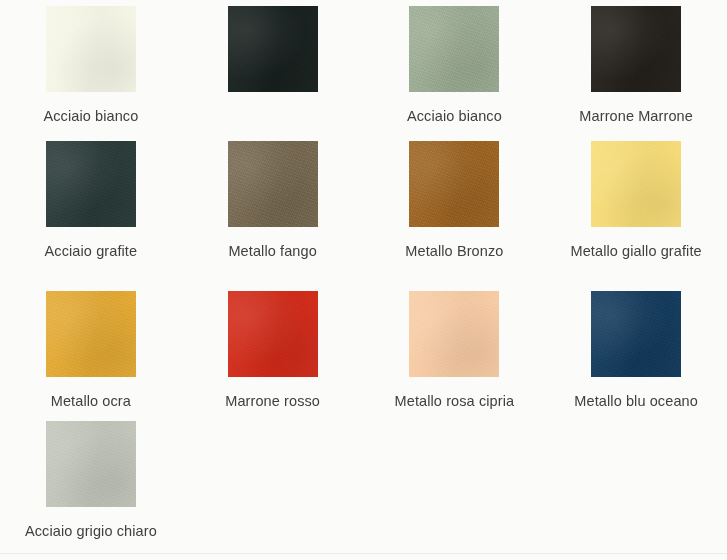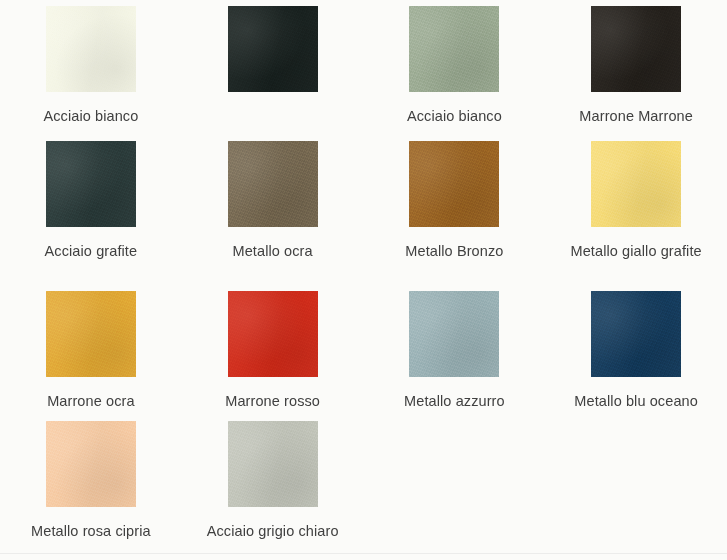--- a/index.html
+++ b/index.html
@@ -120,49 +120,45 @@
     <div class="swatch-cell">
       <div class="swatch-chip" style="background-color: rgb(35, 31, 26);"></div>
       <div class="swatch-label">Marrone Marrone</div>
     </div>
     <div class="swatch-cell">
       <div class="swatch-chip" style="background-color: rgb(41, 58, 57);"></div>
       <div class="swatch-label">Acciaio grafite</div>
     </div>
     <div class="swatch-cell">
       <div class="swatch-chip" style="background-color: rgb(118, 104, 80);"></div>
-      <div class="swatch-label">Metallo ocra</div>
+      <div class="swatch-label">Metallo fango</div>
     </div>
     <div class="swatch-cell">
       <div class="swatch-chip" style="background-color: rgb(156, 100, 33);"></div>
       <div class="swatch-label">Metallo Bronzo</div>
     </div>
     <div class="swatch-cell">
       <div class="swatch-chip" style="background-color: rgb(248, 221, 119);"></div>
       <div class="swatch-label">Metallo giallo grafite</div>
     </div>
     <div class="swatch-cell">
       <div class="swatch-chip" style="background-color: rgb(228, 170, 51);"></div>
-      <div class="swatch-label">Marrone ocra</div>
+      <div class="swatch-label">Metallo ocra</div>
     </div>
     <div class="swatch-cell">
       <div class="swatch-chip" style="background-color: rgb(210, 42, 24);"></div>
       <div class="swatch-label">Marrone rosso</div>
     </div>
     <div class="swatch-cell">
-      <div class="swatch-chip" style="background-color: rgb(155, 179, 183);"></div>
-      <div class="swatch-label">Metallo azzurro</div>
+      <div class="swatch-chip" style="background-color: rgb(249, 205, 165);"></div>
+      <div class="swatch-label">Metallo rosa cipria</div>
     </div>
     <div class="swatch-cell">
       <div class="swatch-chip" style="background-color: rgb(18, 58, 92);"></div>
       <div class="swatch-label">Metallo blu oceano</div>
-    </div>
-    <div class="swatch-cell">
-      <div class="swatch-chip" style="background-color: rgb(249, 205, 165);"></div>
-      <div class="swatch-label">Metallo rosa cipria</div>
     </div>
     <div class="swatch-cell">
       <div class="swatch-chip" style="background-color: rgb(195, 198, 187);"></div>
       <div class="swatch-label">Acciaio grigio chiaro</div>
     </div>
     <div class="swatch-cell is-empty"></div>
   </div>
 
 <div id="bottom-divider" style="background: rgb(236, 236, 235);"></div>
 

